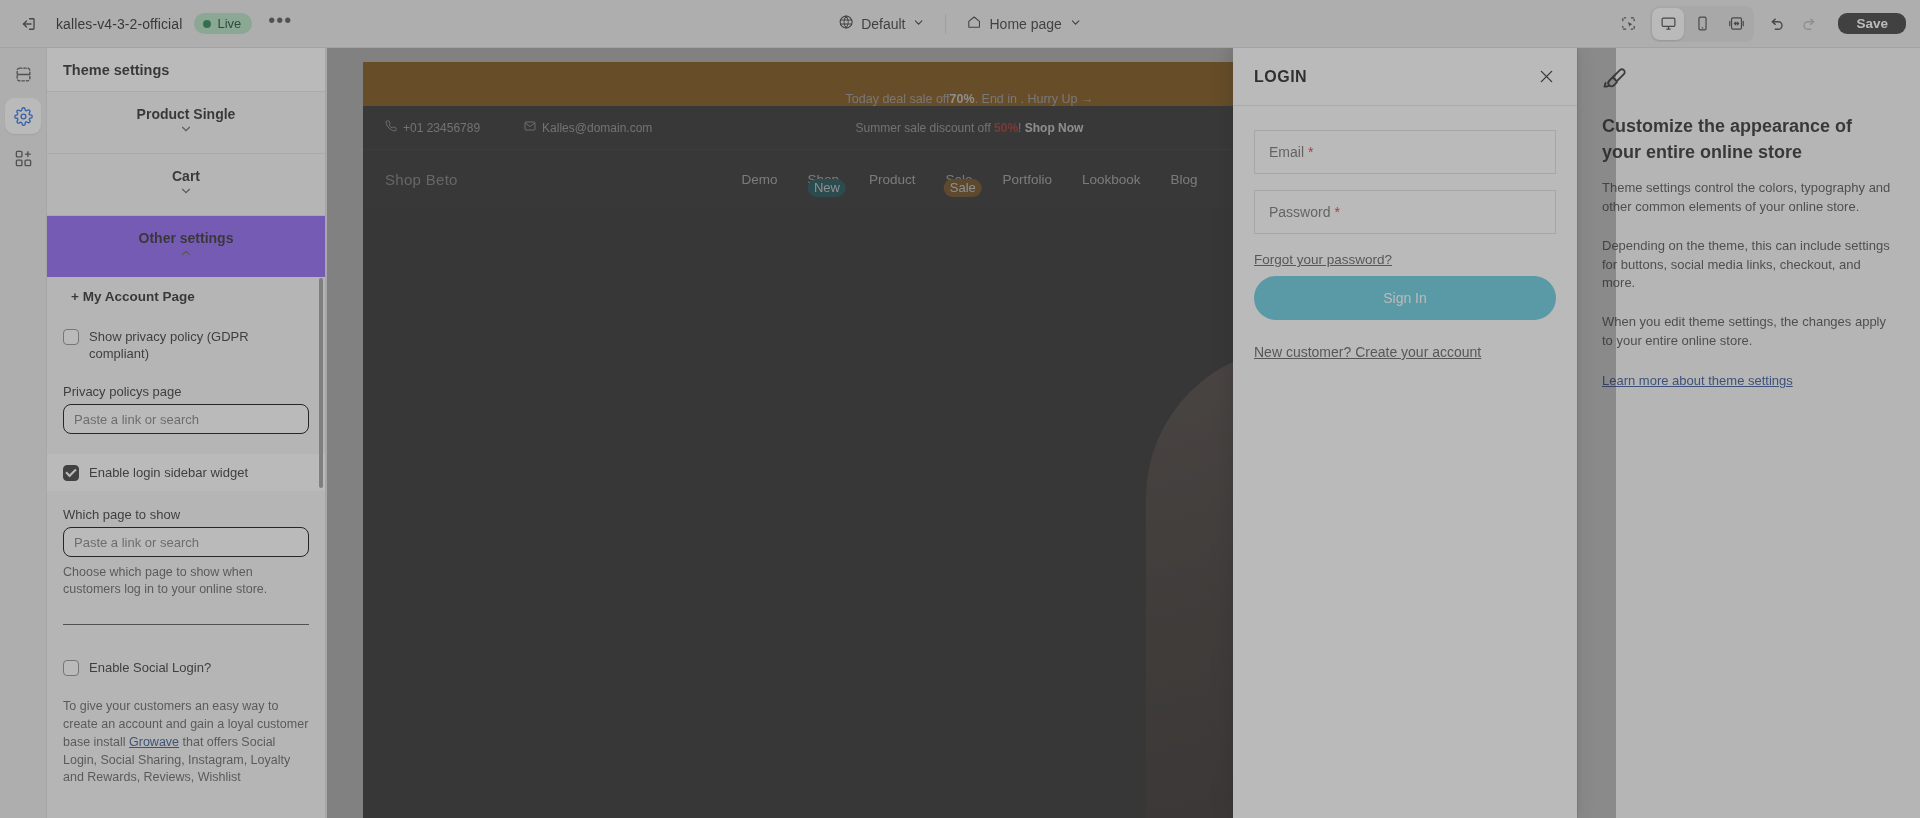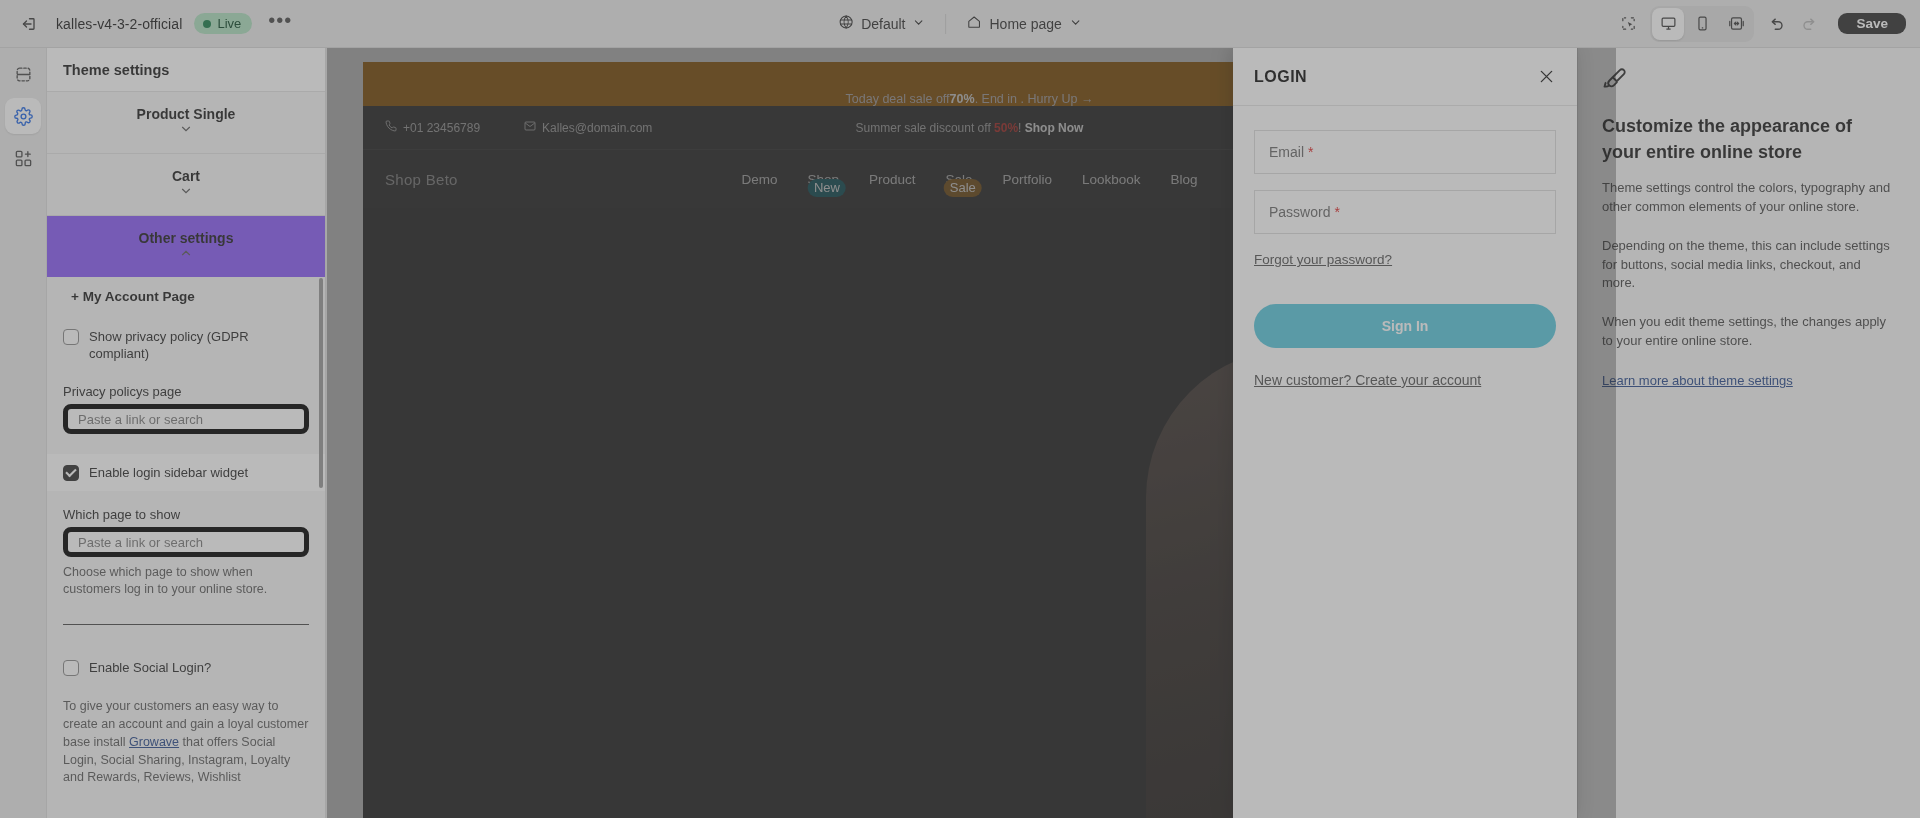--- a/index.html
+++ b/index.html
@@ -111,21 +111,21 @@
   }
   .chk.on { background: #303030; border-color: #303030; }
   .chk.on::after {
     content: ""; width: 4px; height: 8px;
     border: solid #fff; border-width: 0 2px 2px 0;
     transform: rotate(45deg) translate(-1px,-1px);
   }
   .chk-lbl { font-size: 13px; color: #2b2b2b; line-height: 1.32; }
   .field-lbl { font-size: 13px; color: #2b2b2b; margin-bottom: 5px; }
   .txt-input {
-    width: 100%; height: 30px; border: 5px solid #000000; border-radius: 8px;
+    width: 100%; height: 30px; border: 1px solid #000000; border-radius: 8px;
     background: #fff; padding: 0 10px; font-size: 13px; color: #1f1f1f;
     font-family: inherit; outline: none;
   }
   .txt-input::placeholder { color: #7b7b7b; }
   .help-txt { font-size: 12.5px; color: #5b5b5b; line-height: 1.35; margin-top: 7px; }
   .hr { height: 1px; background: #4a4a4a; margin: 26px 0 28px 0; }
   .para { font-size: 12.5px; color: #5b5b5b; line-height: 1.42; margin-top: 14px; }
   .para a { color: #2a4b8d; }
   .sb-scroll {
     position: absolute; right: 2px; top: 230px; width: 4px; height: 210px;
@@ -222,22 +222,22 @@
     display: flex; align-items: center; padding: 8px 14px;
     font-size: 14px; color: #6b6b6b; cursor: text; margin-bottom: 16px;
   }
   .req { color: #e02b2b; margin-left: 4px; }
   .m-link {
     font-size: 13.5px; color: #555; text-decoration: underline; cursor: pointer;
     display: inline-block;
   }
   .signin {
     width: 100%; height: 44px; background: #5ac8dd; color: #fff;
-    border: none; border-radius: 24px; font-size: 14px; font-weight: 700;
-    font-family: inherit; margin-top: 36px; cursor: pointer;
+    border: none; border-radius: 24px; font-size: 14px; font-weight: 400;
+    font-family: inherit; margin-top: 8px; cursor: pointer;
   }
   .m-link2 {
     display: block; margin-top: 24px; font-size: 14px;
     color: #555; text-decoration: underline; cursor: pointer;
   }
 
   
   .info {
     position: absolute; top: 48px; right: 0; width: 343px; height: 770px;
     background: #f7f7f7; border-left: 1px solid #dcdcdc;

